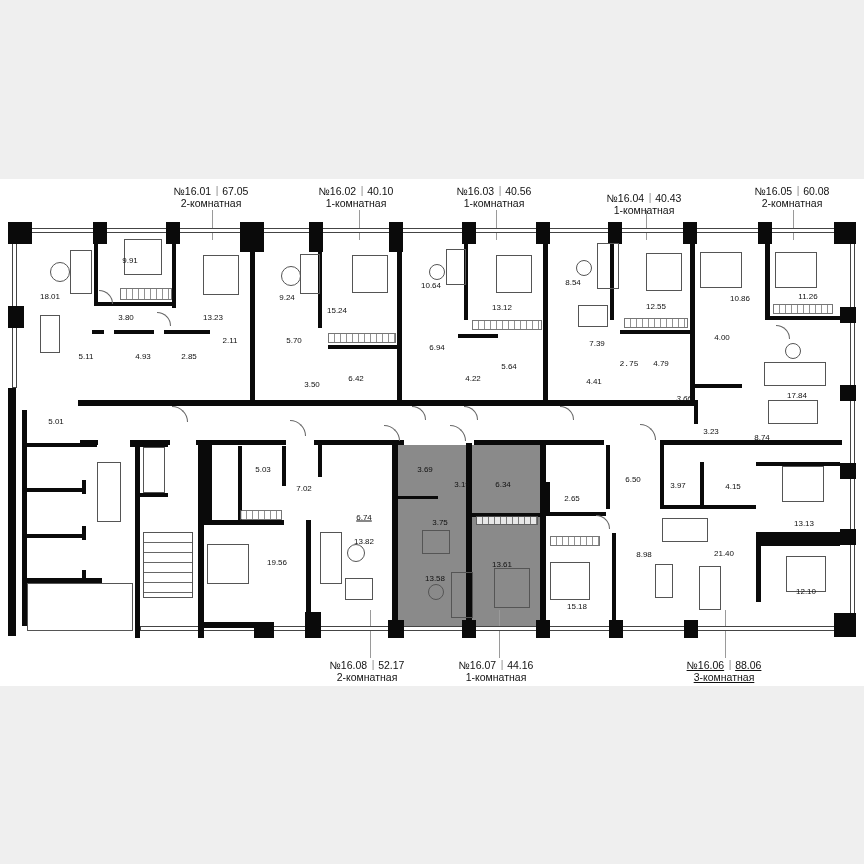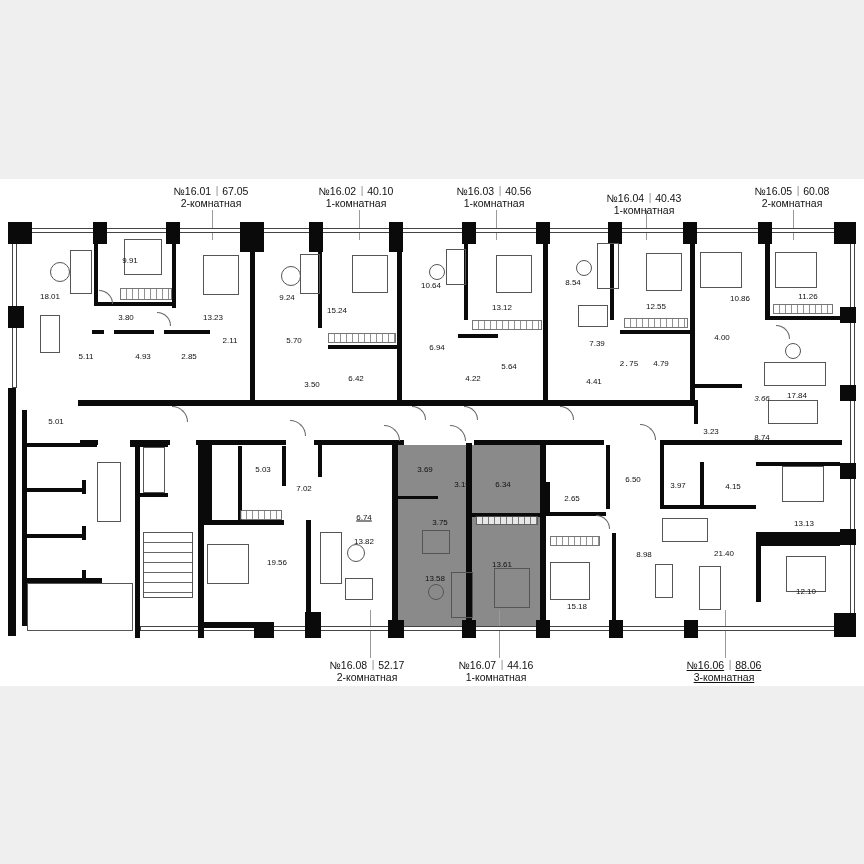--- a/index.html
+++ b/index.html
@@ -253,21 +253,21 @@
   <div class="room" style="left:573px;top:282px;">8.54</div>
   <div class="room" style="left:656px;top:306px;">12.55</div>
   <div class="room" style="left:597px;top:343px;">7.39</div>
   <div class="room" style="left:629px;top:363px;font-family:Liberation Mono, monospace;">2.75</div>
   <div class="room" style="left:661px;top:363px;">4.79</div>
   <div class="room" style="left:594px;top:381px;">4.41</div>
 
   <div class="room" style="left:740px;top:298px;">10.86</div>
   <div class="room" style="left:808px;top:296px;">11.26</div>
   <div class="room" style="left:722px;top:337px;">4.00</div>
-  <div class="room" style="left:762px;top:398px;font-style:italic;">3.66</div>
+  <div class="room" style="left:684px;top:398px;font-style:italic;">3.66</div>
   <div class="room" style="left:797px;top:395px;">17.84</div>
   <div class="room" style="left:711px;top:431px;">3.23</div>
   <div class="room" style="left:762px;top:437px;">8.74</div>
 
   <div class="room" style="left:263px;top:469px;">5.03</div>
   <div class="room" style="left:304px;top:488px;">7.02</div>
   <div class="room" style="left:364px;top:517px;text-decoration:underline;">6.74</div>
   <div class="room" style="left:364px;top:541px;">13.82</div>
   <div class="room" style="left:277px;top:562px;">19.56</div>
 

